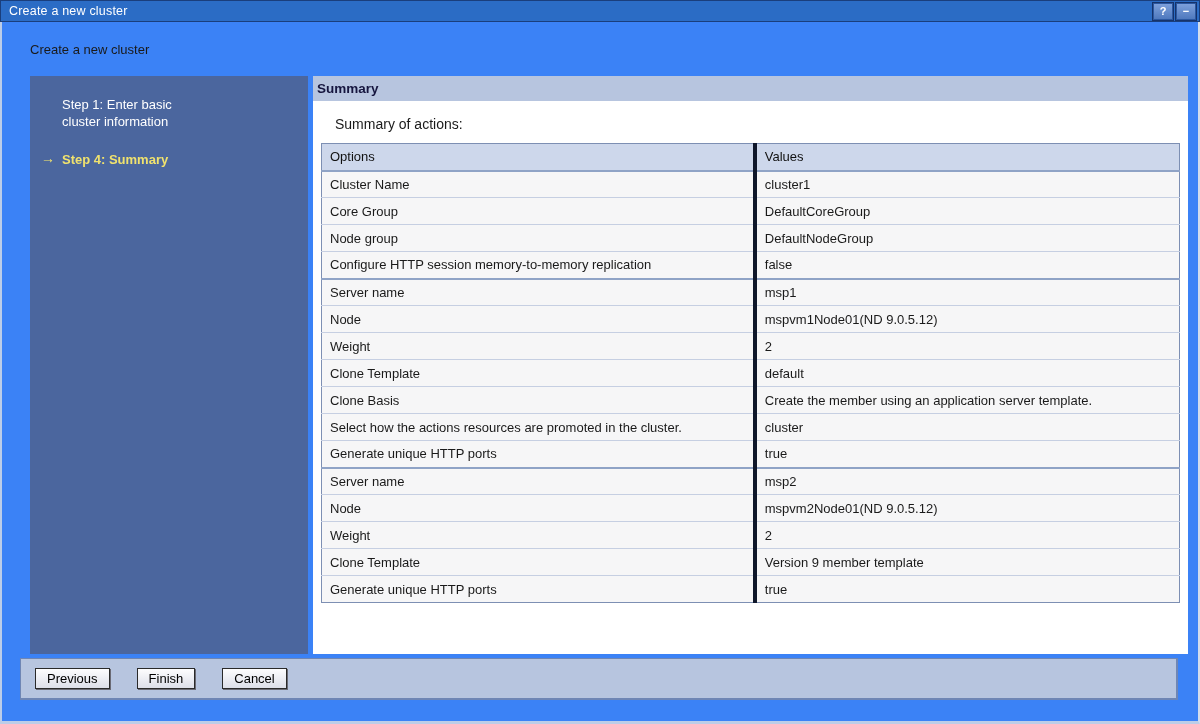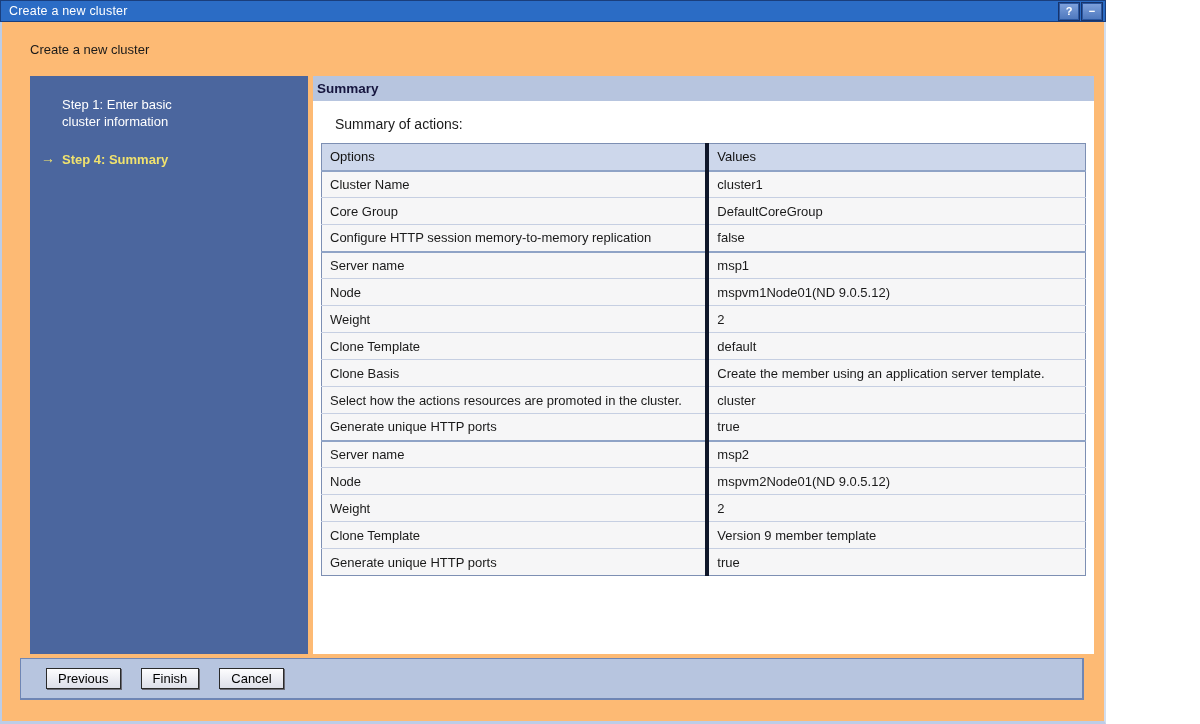--- a/index.html
+++ b/index.html
@@ -4,25 +4,25 @@
 <style>
   * { box-sizing: border-box; }
   html, body { margin: 0; padding: 0; }
   body {
     width: 1200px; height: 724px;
     background: #ffffff;
     font-family: "Liberation Sans", sans-serif;
     overflow: hidden;
   }
   .dialog {
-    width: 1106px; height: 724px;
+    width: 1200px; height: 724px;
     border-left: 2px solid #BCCDE8;
     border-right: 2px solid #D3DDEC;
     border-bottom: 3px solid #BCCDE8;
-    background: #fdba74;
+    background: #3b82f6;
   }
   
   .titlebar {
     margin: 0 -2px;
     height: 22px;
     background: var(--titlebar, #2B6CC5);
     border: 1px solid #1A3E7C;
     display: flex; align-items: center;
     padding: 0 3px 0 8px;
   }
@@ -100,22 +100,22 @@
     border-top: 1px solid #C6CFE2;
   }
   table.summary tr.section-start td { border-top: 2px solid #8FA3C6; }
   
   .footer {
     margin: 4px 20px 0 18px;
     background: var(--footer_bar, #B7C5DF);
     border: 1px solid #6F86B4;
     border-right-width: 2px;
     border-bottom-width: 2px;
-    padding: 9px 0 9px 25px;
-    display: flex; gap: 20px;
+    padding: 9px 0 9px 14px;
+    display: flex; gap: 27px;
   }
   .footer button {
     font-family: "Liberation Sans", sans-serif;
     font-size: 13px; color: #000;
     padding: 2px 11px;
     background: linear-gradient(#FDFDFE, #DDDFE9);
     border: 1px solid #2A2A2A;
     box-shadow: 1px 1px 0 #6A6A74;
     border-radius: 0;
     cursor: pointer;
@@ -154,20 +154,24 @@
           <tbody>
               <tr>
                 <td>Cluster Name</td>
                 <td>cluster1</td>
               </tr>
               <tr>
                 <td>Core Group</td>
                 <td>DefaultCoreGroup</td>
               </tr>
               <tr>
+                <td>Node group</td>
+                <td>DefaultNodeGroup</td>
+              </tr>
+              <tr>
                 <td>Configure HTTP session memory-to-memory replication</td>
                 <td>false</td>
               </tr>
               <tr class="section-start">
                 <td>Server name</td>
                 <td>msp1</td>
               </tr>
               <tr>
                 <td>Node</td>
                 <td>mspvm1Node01(ND 9.0.5.12)</td>

